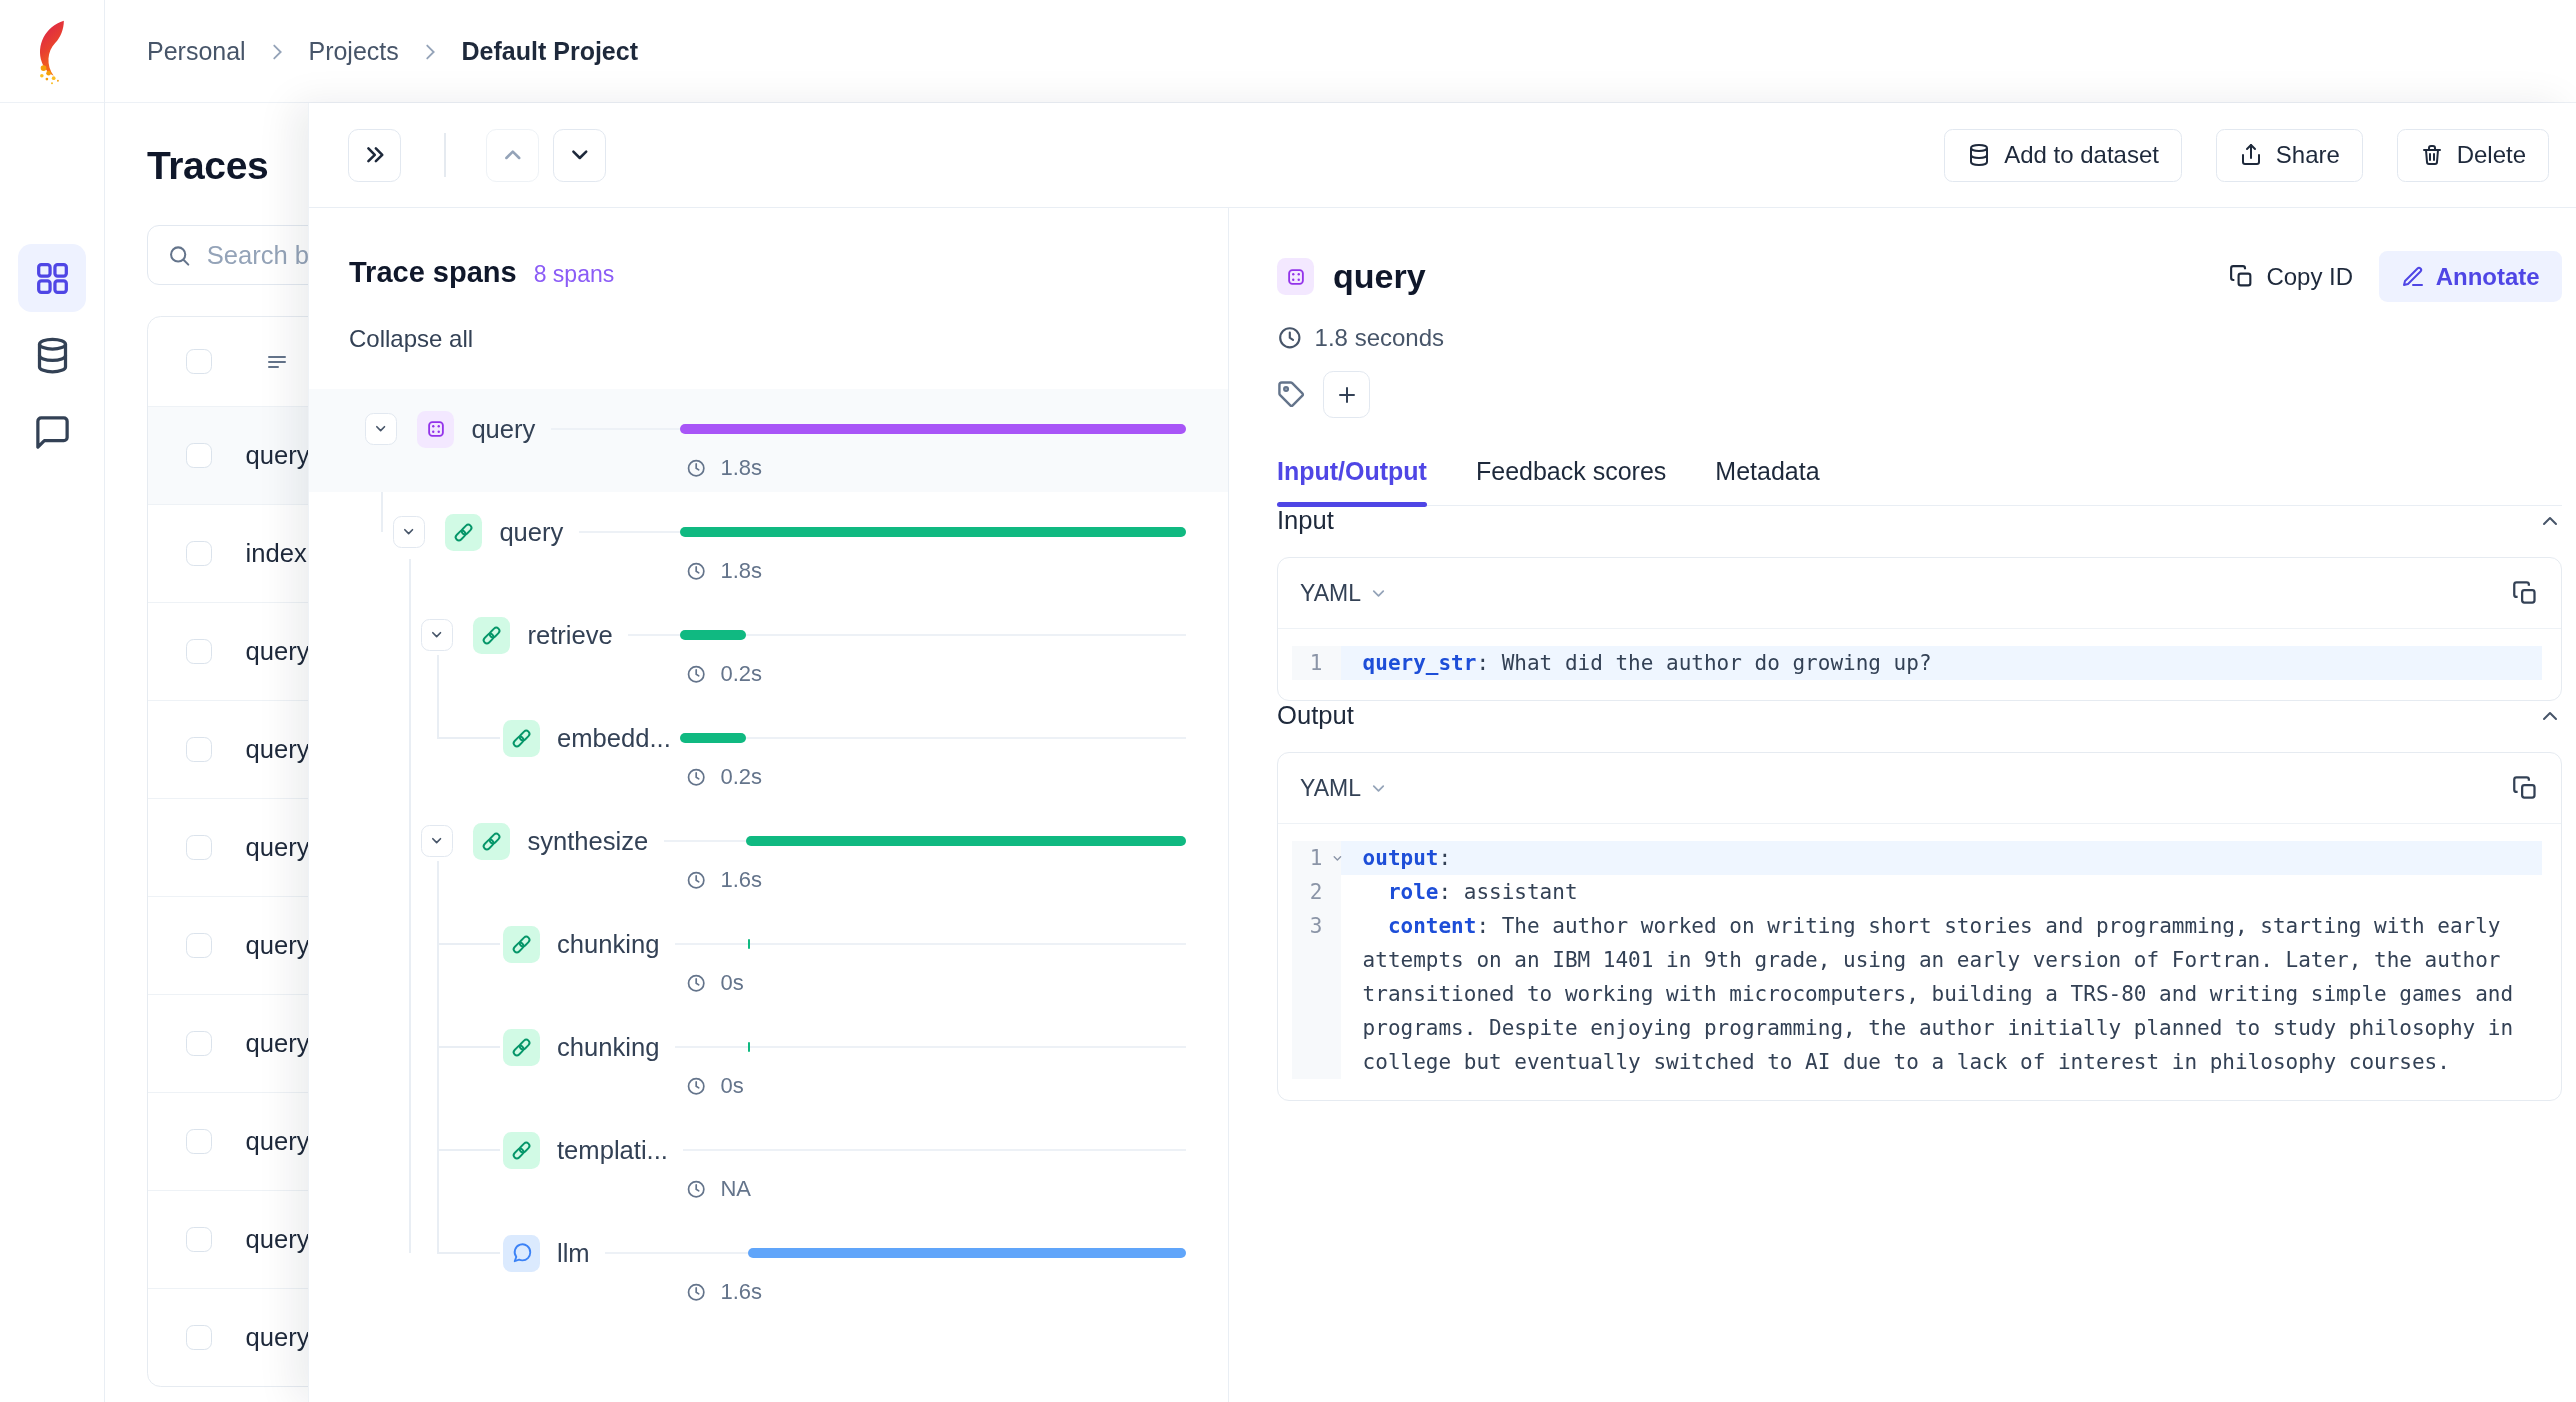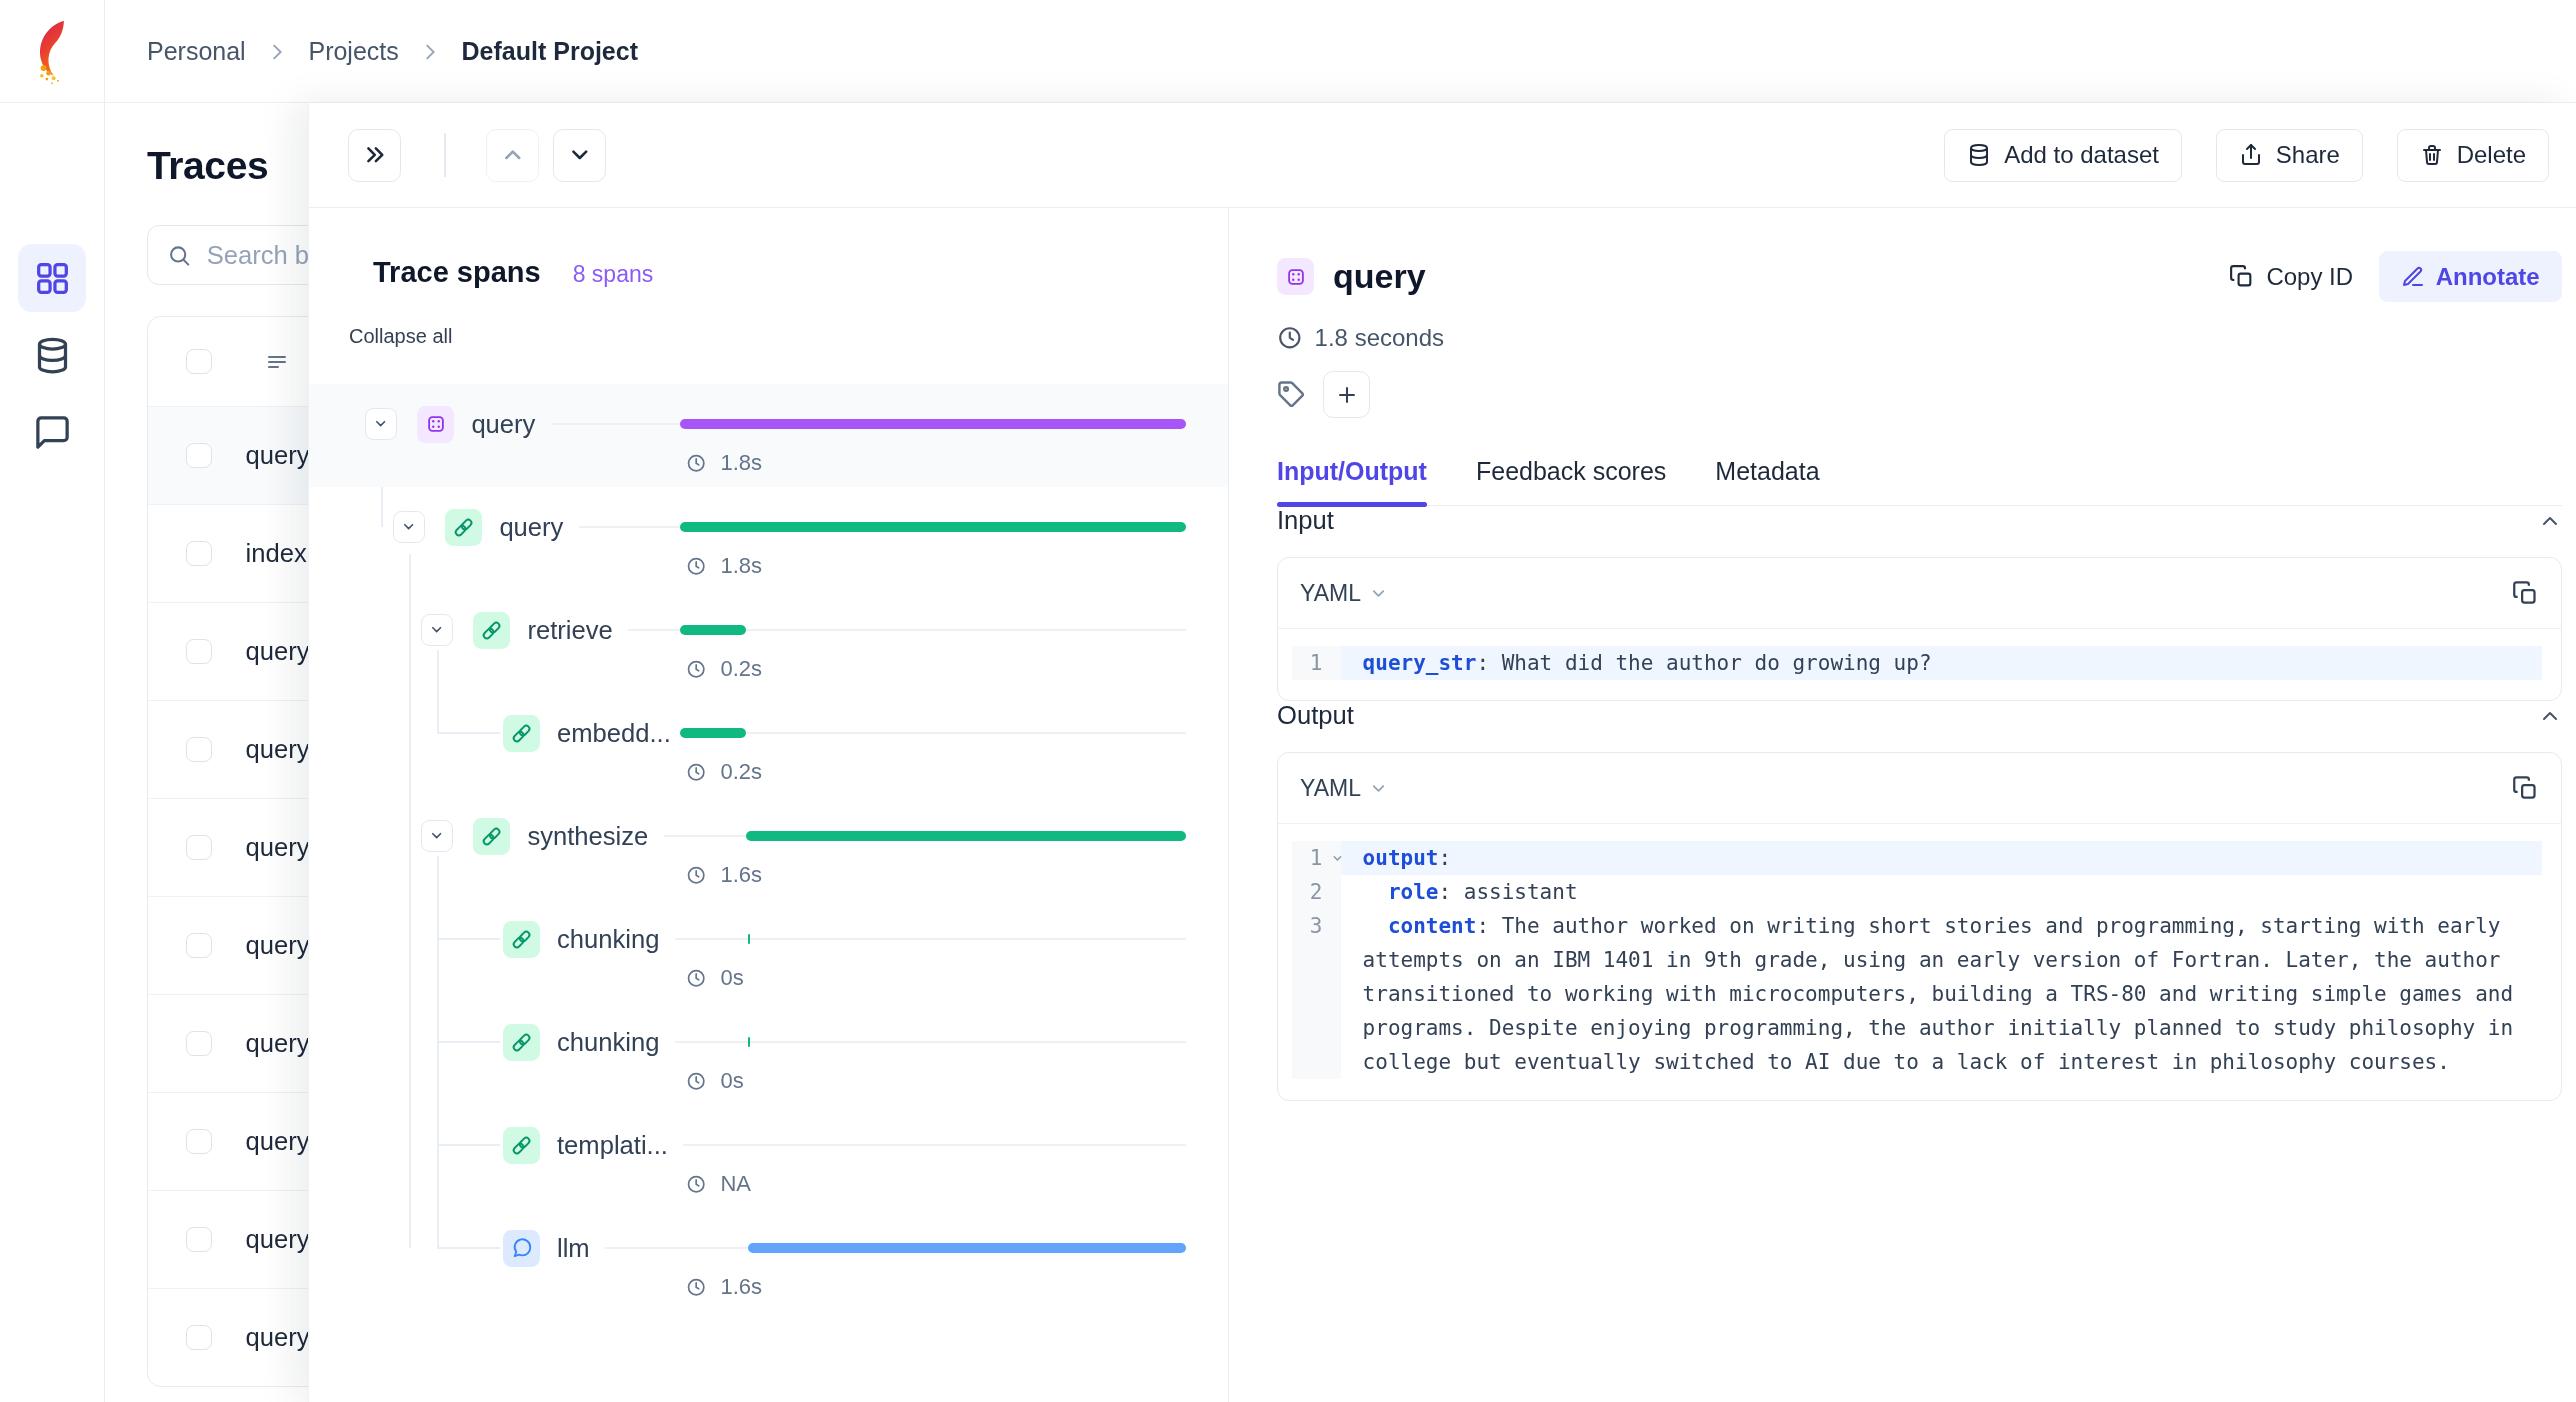--- a/index.html
+++ b/index.html
@@ -54,24 +54,24 @@
   .sq-btn.dim { border-color:#eef2f6; color:#94a3b8; }
   .tb-divider { position:absolute; left:135px; top:30px; width:1.7px; height:44px; background:#e5eaf0; }
   .tb-right { position:absolute; right:27px; top:25.6px; display:flex; gap:34px; }
   .tb-btn { height:53px; border:1.7px solid #e2e8f0; border-radius:8.5px; background:#fff; display:flex;
             align-items:center; gap:12.8px; padding:0 22px; font-size:24px; font-weight:500; color:#1e293b;
             font-family:"Liberation Sans", sans-serif; cursor:pointer; }
 
   
   .spans-panel { position:absolute; left:0; top:105px; width:920px; height:1194px;
                  border-right:0.9px solid #e9eef4; background:#fff; overflow:hidden; }
-  .sp-head { padding:48px 0 0 40px; display:flex; align-items:baseline; gap:32px;margin-left:24px; }
+  .sp-head { padding:48px 0 0 40px; display:flex; align-items:baseline; gap:17px; }
   .sp-title { font-size:29px; font-weight:700; color:#0f172a; }
   .sp-count { font-size:23px; color:#8b5cf6; }
-  .collapse-all { margin:36px 0 0 40px; font-size:20px; font-weight:500; color:#334155; cursor:pointer;
+  .collapse-all { margin:36px 0 0 40px; font-size:24px; font-weight:500; color:#334155; cursor:pointer;
                   display:inline-block; }
   .span-tree { position:relative; margin-top:36px; }
   .guide { position:absolute; width:1.7px; background:#e9eef4; }
   .s-row { position:relative; height:103px; cursor:pointer; }
   .s-row.sel { background:#f8fafc; }
   .s-main { position:relative; height:80px; display:flex; align-items:center; z-index:2; }
   .s-chev { width:32px; height:32px; border-radius:8.5px; border:1.7px solid #e2e8f0; background:#fff;
             display:flex; align-items:center; justify-content:center; color:#475569; flex:none;
             margin-right:20.4px; cursor:pointer; }
   .s-spacer { width:53px; flex:none; }

